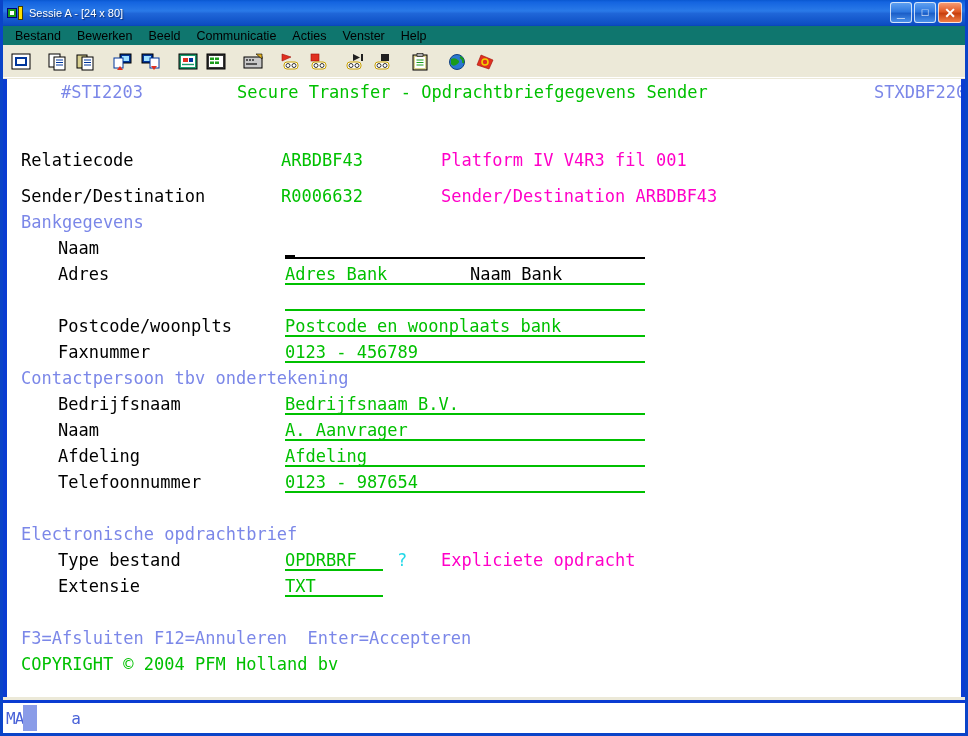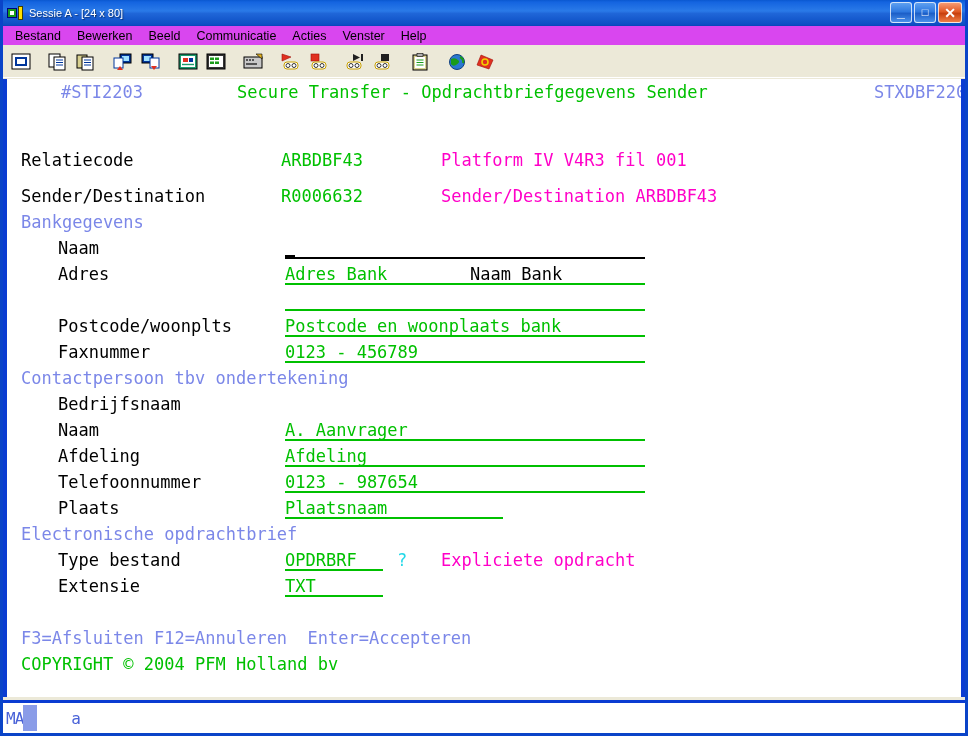--- a/index.html
+++ b/index.html
@@ -73,21 +73,21 @@
     color:#fff; font-size:11px; font-weight:bold;
     display:flex; align-items:center; justify-content:center;
     line-height:1;
   }
   .tb-btn.min .glyph{ align-items:flex-end; padding-bottom:3px; font-size:14px; }
   .tb-btn.close .glyph{ font-size:14px; }
 
   
   #menubar {
     height: 19px;
-    background: #d946ef;
+    background: #0f766e;
     display:flex; align-items:center;
     padding-left: 4px;
     border-bottom: 1px solid #ece9d8;
   }
   #menubar .menu-item {
     font-size: 12.5px; color:#000;
     padding: 1px 8px;
     line-height: 16px;
     white-space: nowrap;
     cursor: default;
@@ -427,41 +427,38 @@
         <span class="cell c-black" style="left:51px;">Faxnummer</span>
         <span class="cell c-green fld ul-green" style="left:278px; width:360px;">0123 - 456789</span>
       </div>
 
       <div class="row" style="top:286px;">
         <span class="cell c-blue" style="left:14px;">Contactpersoon tbv ondertekening</span>
       </div>
 
       <div class="row" style="top:312px;">
         <span class="cell c-black" style="left:51px;">Bedrijfsnaam</span>
+        <span class="cell c-green fld ul-green" style="left:278px; width:360px;">Bedrijfsnaam B.V.</span>
       </div>
 
       <div class="row" style="top:338px;">
         <span class="cell c-black" style="left:51px;">Naam</span>
         <span class="cell c-green fld ul-green" style="left:278px; width:360px;">A. Aanvrager</span>
       </div>
 
       <div class="row" style="top:364px;padding-left:20px;">
         <span class="cell c-black" style="left:51px;">Afdeling</span>
         <span class="cell c-green fld ul-green" style="left:278px; width:360px;">Afdeling</span>
       </div>
 
       <div class="row" style="top:390px;">
         <span class="cell c-black" style="left:51px;">Telefoonnummer</span>
         <span class="cell c-green fld ul-green" style="left:278px; width:360px;">0123 - 987654</span>
       </div>
 
-      <div class="row" style="top:416px;">
-        <span class="cell c-black" style="left:51px;">Plaats</span>
-        <span class="cell c-green fld ul-green" style="left:278px; width:218px;">Plaatsnaam</span>
-      </div>
 
       <div class="row" style="top:468px;">
         <span class="cell c-black" style="left:51px;">Type bestand</span>
         <span class="cell c-green fld ul-green" style="left:278px; width:98px;">OPDRBRF</span>
         <span class="cell c-cyan" style="left:390px;">?</span>
         <span class="cell c-pink" style="left:434px;">Expliciete opdracht</span>
       </div>
 
       <div class="row" style="top:442px;">
         <span class="cell c-blue" style="left:14px;">Electronische opdrachtbrief</span>

